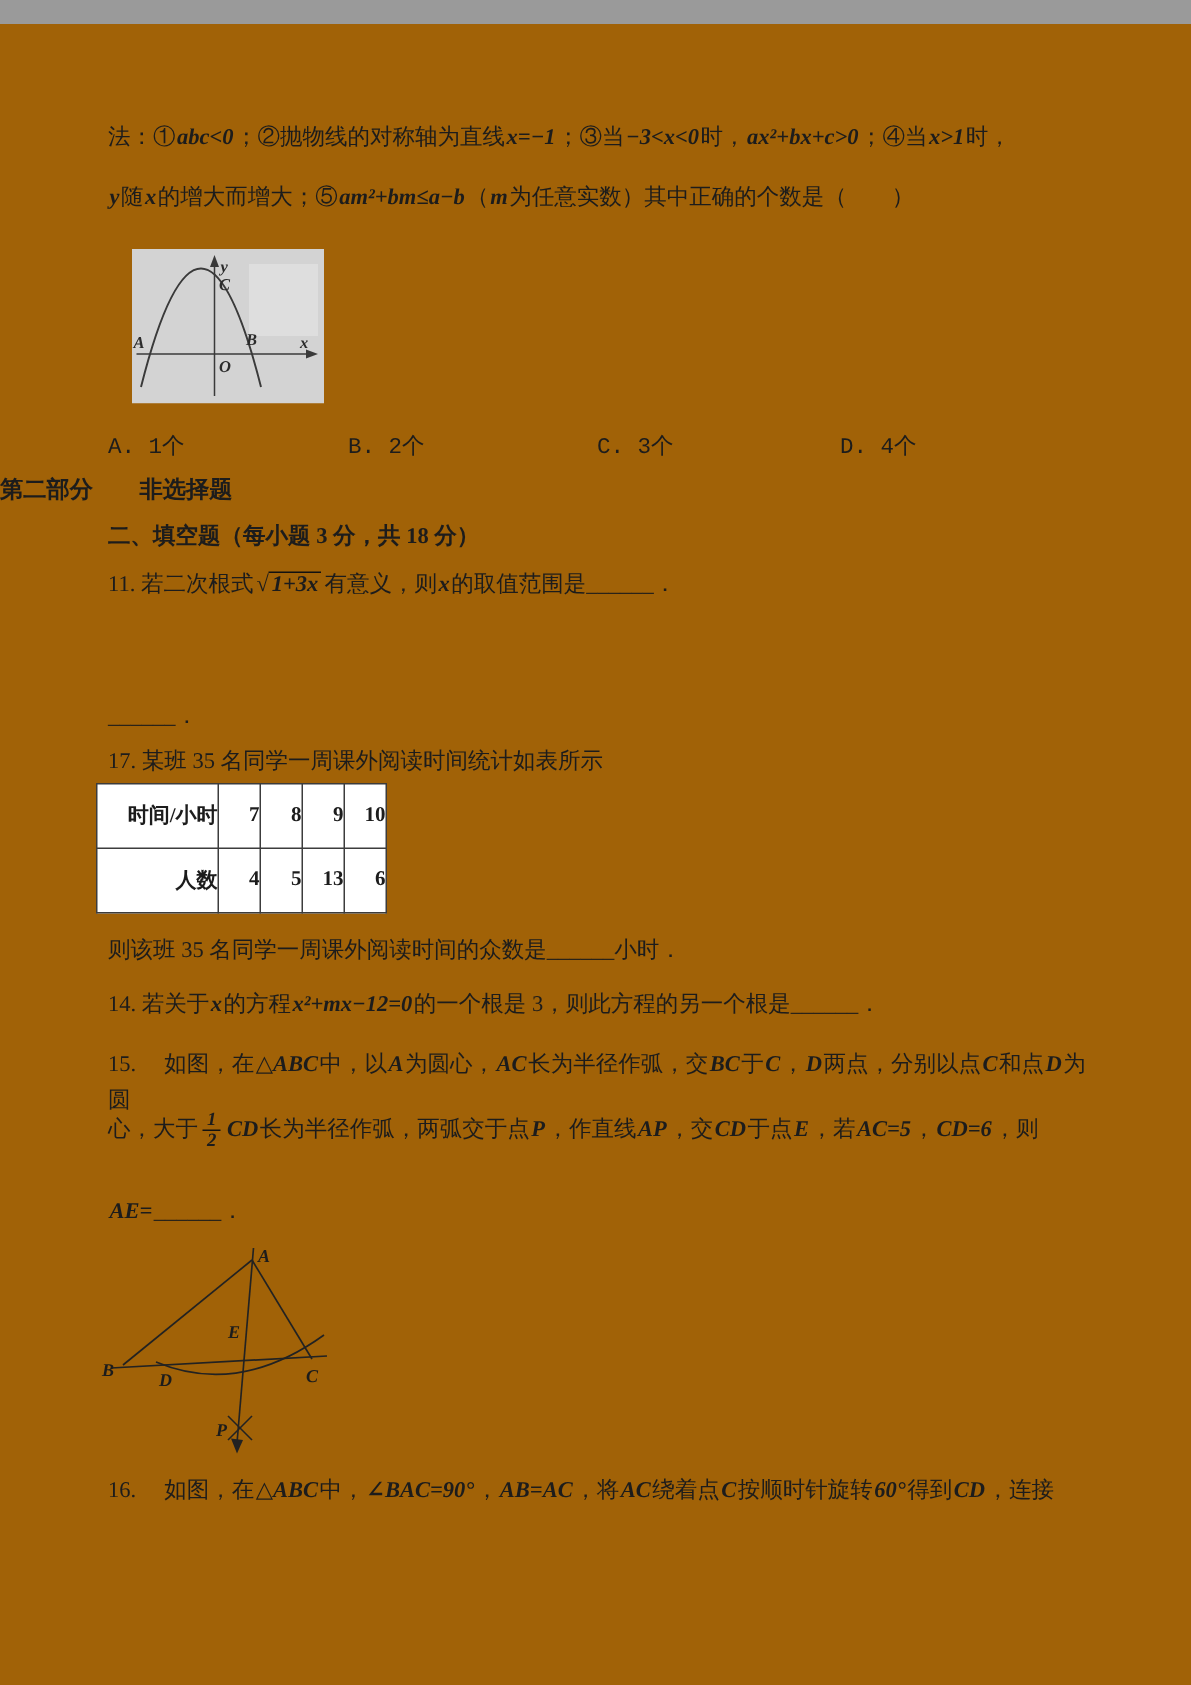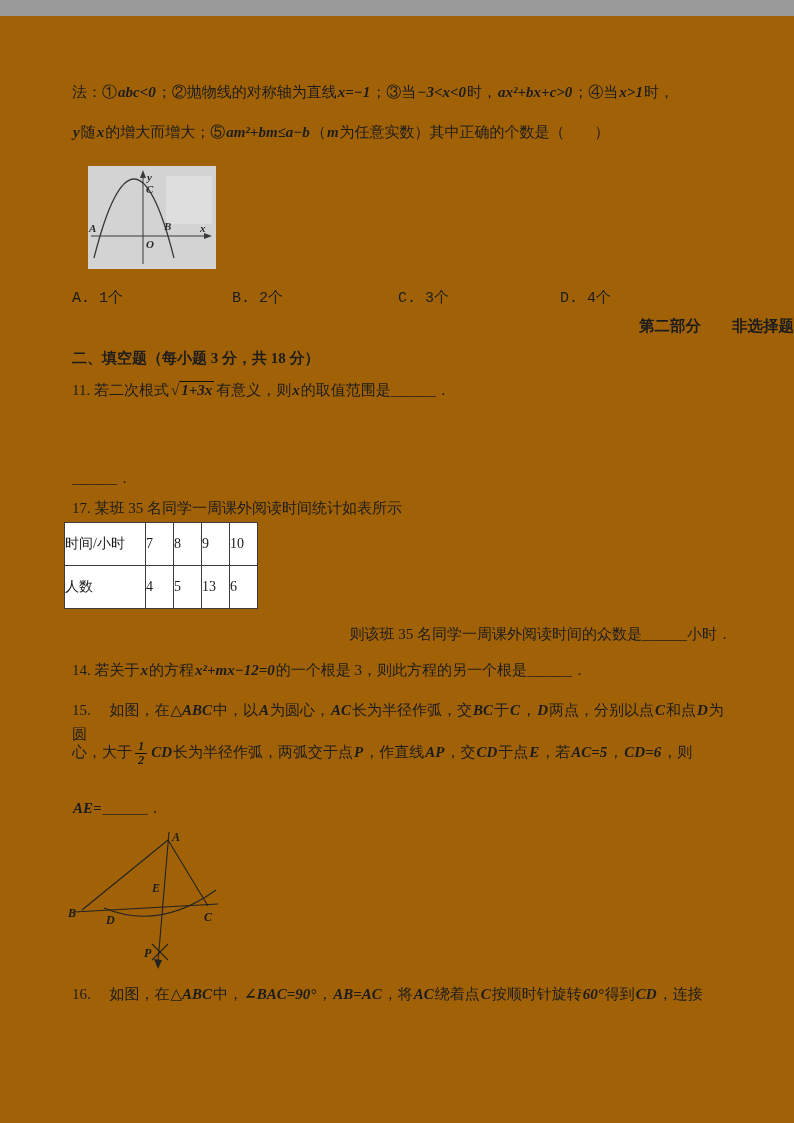--- a/index.html
+++ b/index.html
@@ -9,24 +9,24 @@
   .line{left:72px;width:660px;line-height:24px;margin:0;}
   .txt{font-style:normal;}
   .math{font-style:italic;font-weight:bold;padding:0 1px;white-space:nowrap;}
   .sqrt{white-space:nowrap;font-weight:bold;font-style:italic;margin:0 2px;}
   .sqrt .sign{font-style:normal;font-weight:bold;}
   .sqrt .radicand{border-top:1.6px solid #111;padding:0 2px;}
   .frac{display:inline-flex;flex-direction:column;align-items:center;vertical-align:middle;
         line-height:1.05;font-weight:bold;font-style:italic;margin:0 3px;font-size:12.5px;}
   .frac .num{border-bottom:1.3px solid #111;padding:0 3px;}
   .frac .den{padding:0 3px;}
-  .center-title{left:0;width:794px;text-align:right;font-weight:bold;font-size:15.5px;margin:0;}
+  .center-title{left:0;width:794px;text-align:left;font-weight:bold;font-size:15.5px;margin:0;}
   .bold{font-weight:bold;}
   table.stat{border-collapse:collapse;background:#fff;}
-  table.stat td{border:1px solid #3c3c3c;text-align:left;font-size:14px;padding:0;}
+  table.stat td{border:1px solid #3c3c3c;text-align:right;font-size:14px;padding:0;font-weight:bold;}
   table.stat td.c0{width:80px;height:42px;}
   table.stat td.cn{width:27px;height:42px;}
   .flbl{font:italic bold 11px "Liberation Serif",serif;fill:#2b2b2b;}
   .flbl2{font:italic bold 12px "Liberation Serif",serif;fill:#1c1c1c;}
   .figbox{background:transparent;}
 </style>
 </head>
 <body>
 
 <div class="page">
@@ -79,21 +79,21 @@
     </tr>
     <tr>
       <td class="c0">人数</td>
       <td class="cn">4</td>
       <td class="cn">5</td>
       <td class="cn">13</td>
       <td class="cn">6</td>
     </tr>
   </tbody>
     </table>
-  <p class="abs line" style="top:606px;text-align:right;">则该班 35 名同学一周课外阅读时间的众数是______小时．</p>
+  <p class="abs line" style="top:606px;">则该班 35 名同学一周课外阅读时间的众数是______小时．</p>
 
   <p class="abs line" style="top:642px;"><span class="txt">14. 若关于</span><span class="math">x</span><span class="txt">的方程</span><span class="math">x²+mx−12=0</span><span class="txt">的一个根是 3，则此方程的另一个根是______．</span></p>
 
   <p class="abs line" style="top:682px;"><span class="txt">15. 　如图，在</span><span class="math">△ABC</span><span class="txt">中，以</span><span class="math">A</span><span class="txt">为圆心，</span><span class="math">AC</span><span class="txt">长为半径作弧，交</span><span class="math">BC</span><span class="txt">于</span><span class="math">C</span><span class="txt">，</span><span class="math">D</span><span class="txt">两点，分别以点</span><span class="math">C</span><span class="txt">和点</span><span class="math">D</span><span class="txt">为圆</span></p>
   <p class="abs line" style="top:724px;"><span class="txt">心，大于</span><span class="frac">
         <span class="num">1</span>
         <span class="den">2</span>
       </span><span class="math">CD</span><span class="txt">长为半径作弧，两弧交于点</span><span class="math">P</span><span class="txt">，作直线</span><span class="math">AP</span><span class="txt">，交</span><span class="math">CD</span><span class="txt">于点</span><span class="math">E</span><span class="txt">，若</span><span class="math">AC=5</span><span class="txt">，</span><span class="math">CD=6</span><span class="txt">，则</span></p>
   <p class="abs line" style="top:780px;"><span class="math">AE=</span><span class="txt">______．</span></p>
 

